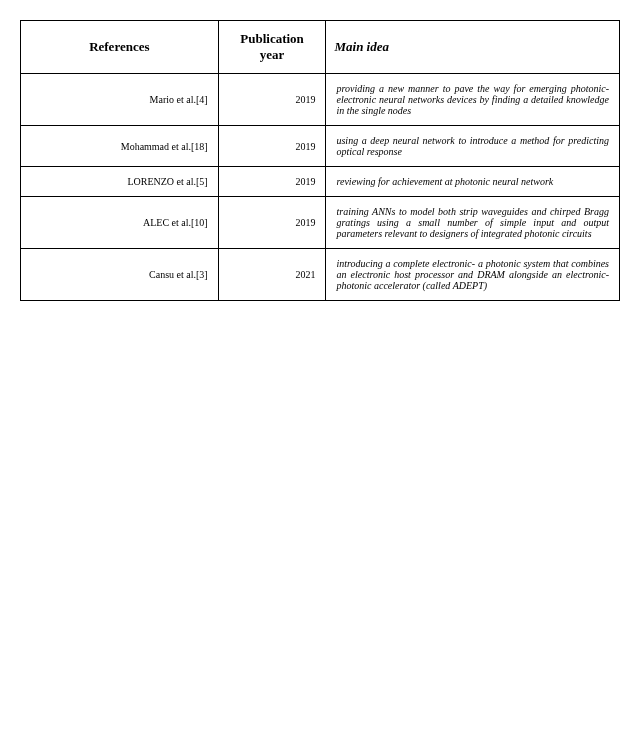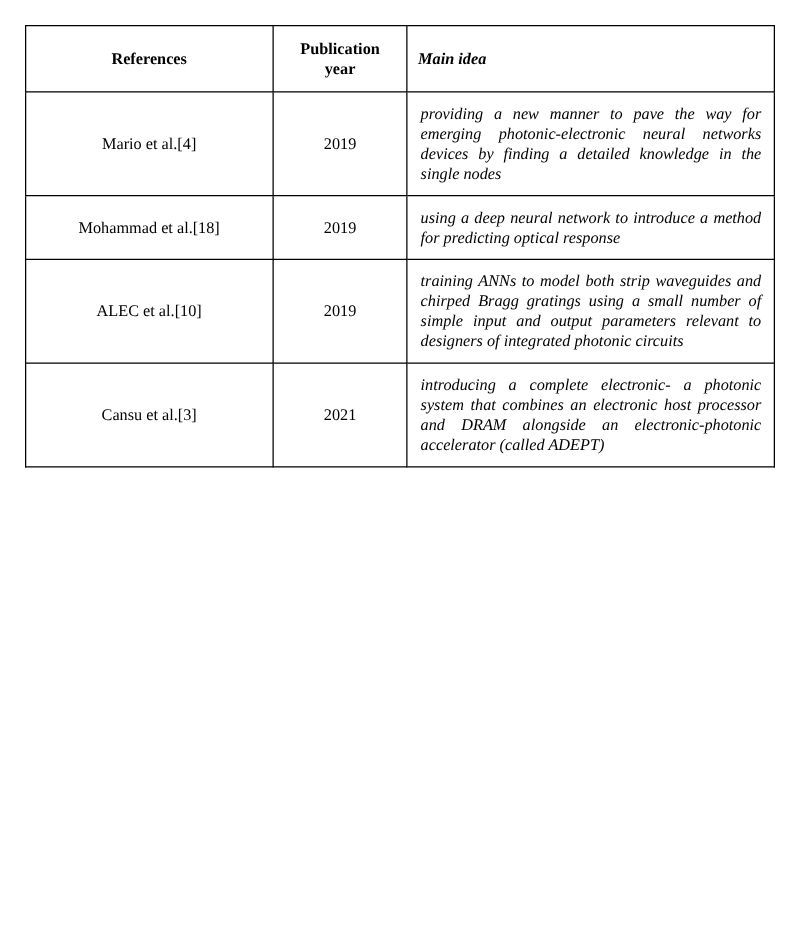--- a/index.html
+++ b/index.html
@@ -23,21 +23,21 @@
     table {
       width: 100%;
       border-collapse: collapse;
       border: 1.5px solid #000;
     }
 
     th, td {
       border: 1px solid #000;
       padding: 8px 10px;
       vertical-align: middle;
-      text-align: center;
+      text-align: right;
     }
 
     thead th {
       font-weight: bold;
       font-size: 13px;
       text-align: center;
       vertical-align: middle;
       padding: 10px 8px;
     }
 
@@ -53,21 +53,21 @@
       width: 49%;
       text-align: justify;
       font-style: italic;
     }
 
     tbody td.col-idea {
       text-align: justify;
     }
 
     tbody td {
-      font-size: 13px;
+      font-size: 10px;
       padding: 9px 10px;
     }
   </style>
 </head>
 <body>
 
 <table>
   <thead>
     <tr>
       <th class="col-references">References</th>
@@ -80,20 +80,25 @@
         <td class="col-references">Mario et al.[4]</td>
         <td class="col-year">2019</td>
         <td class="col-idea">providing a new manner to pave the way for emerging photonic-electronic neural networks devices by finding a detailed knowledge in the single nodes</td>
       </tr>
       <tr>
         <td class="col-references">Mohammad et al.[18]</td>
         <td class="col-year">2019</td>
         <td class="col-idea">using a deep neural network to introduce a method for predicting optical response</td>
       </tr>
       <tr>
+        <td class="col-references">LORENZO et al.[5]</td>
+        <td class="col-year">2019</td>
+        <td class="col-idea">reviewing for achievement at photonic neural network</td>
+      </tr>
+      <tr>
         <td class="col-references">ALEC et al.[10]</td>
         <td class="col-year">2019</td>
         <td class="col-idea">training ANNs to model both strip waveguides and chirped Bragg gratings using a small number of simple input and output parameters relevant to designers of integrated photonic circuits</td>
       </tr>
       <tr>
         <td class="col-references">Cansu et al.[3]</td>
         <td class="col-year">2021</td>
         <td class="col-idea">introducing a complete electronic- a photonic system that combines an electronic host processor and DRAM alongside an electronic-photonic accelerator (called ADEPT)</td>
       </tr>
     </tbody>

